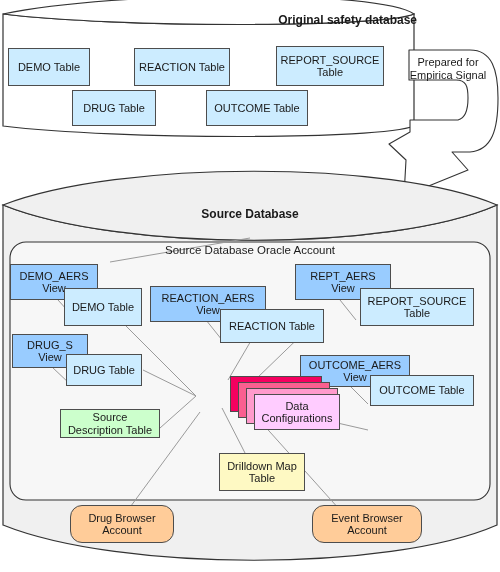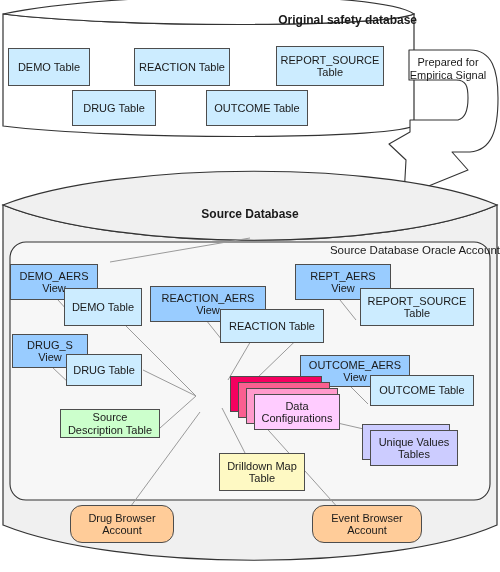--- a/index.html
+++ b/index.html
@@ -18,21 +18,21 @@
        line-height:1.12;font-size:11px;padding:1px 3px;}
 
   .view{background:#99CCFF;}
   .tbl{background:#CCECFF;}
   .green{background:#CCFFCC;}
   .yellow{background:#fef9c3;margin-left:12px;}
   .purple{background:#CCCCFF;}
   .orange{background:#FFCC99;border-radius:12px;}
 
   .title-top{position:absolute;width:100%;text-align:center;font-weight:bold;font-size:12px;}
-  .label-plain{position:absolute;text-align:right;font-size:11.5px;}
+  .label-plain{position:absolute;text-align:center;font-size:11.5px;}
 
   .stackwrap{position:absolute;}
   .stackwrap .box{position:absolute;}
 
   .arrowlabel{position:absolute;text-align:center;font-size:11px;line-height:1.2;}
 </style>
 </head>
 <body>
 
 <div id="stage">
@@ -124,25 +124,20 @@
       <div class="box" style="left:24px;top:18px;width:86px;height:36px;background:#FFCCFF;white-space:pre-line;">Data
 Configurations</div>
     </div>
 
     <div class="box green" style="left:60px;top:409px;width:100px;height:29px;white-space:pre-line;">Source
 Description Table</div>
 
     <div class="box yellow" style="left:207px;top:453px;width:86px;height:38px;white-space:pre-line;">Drilldown Map
 Table</div>
 
-    <div class="stackwrap" style="left:362px;top:424px;width:100px;height:46px;">
-      <div class="box purple" style="left:0;top:0;width:88px;height:36px;"></div>
-      <div class="box purple" style="left:8px;top:6px;width:88px;height:36px;white-space:pre-line;">Unique Values
-Tables</div>
-    </div>
 
     <div class="box orange" style="left:70px;top:505px;width:104px;height:38px;white-space:pre-line;">Drug Browser
 Account</div>
     <div class="box orange" style="left:312px;top:505px;width:110px;height:38px;white-space:pre-line;">Event Browser
 Account</div>
 
   </div>
 </div>
 
 </body></html>

